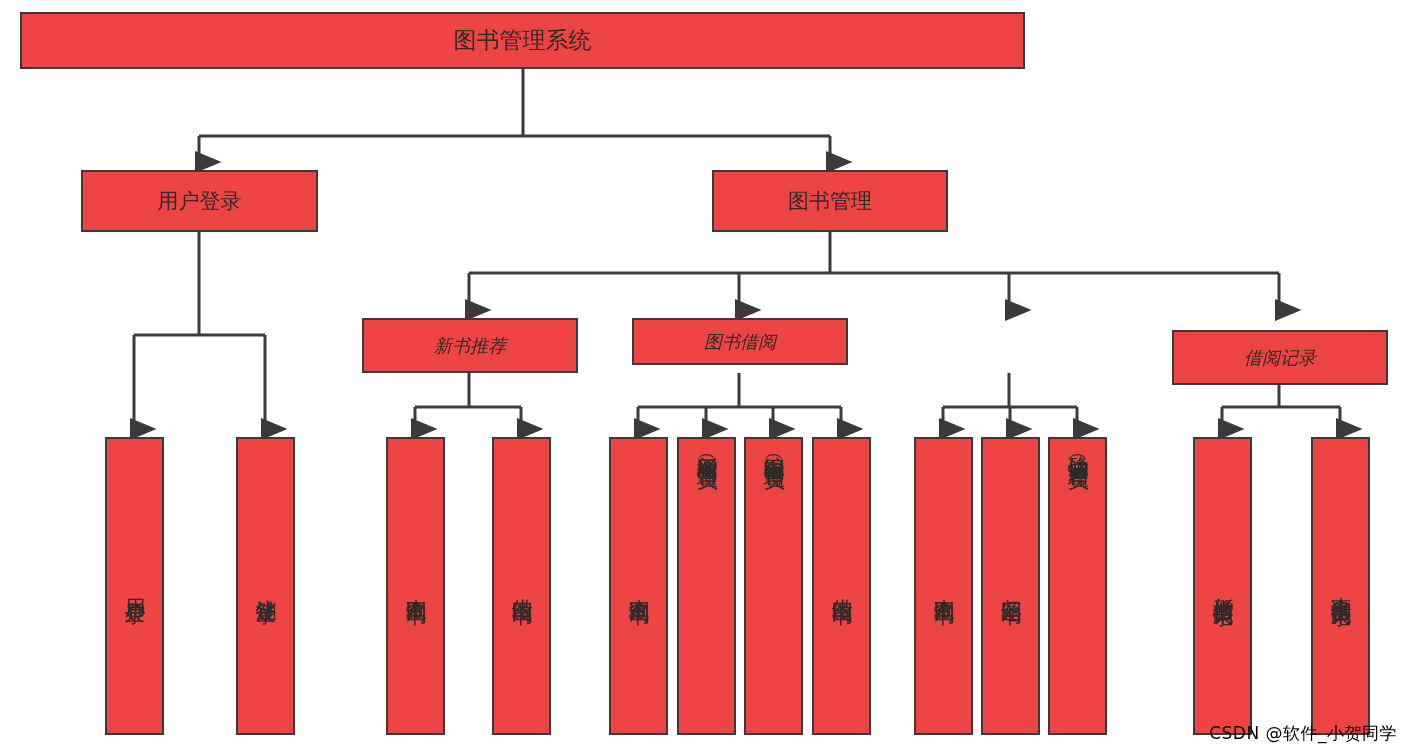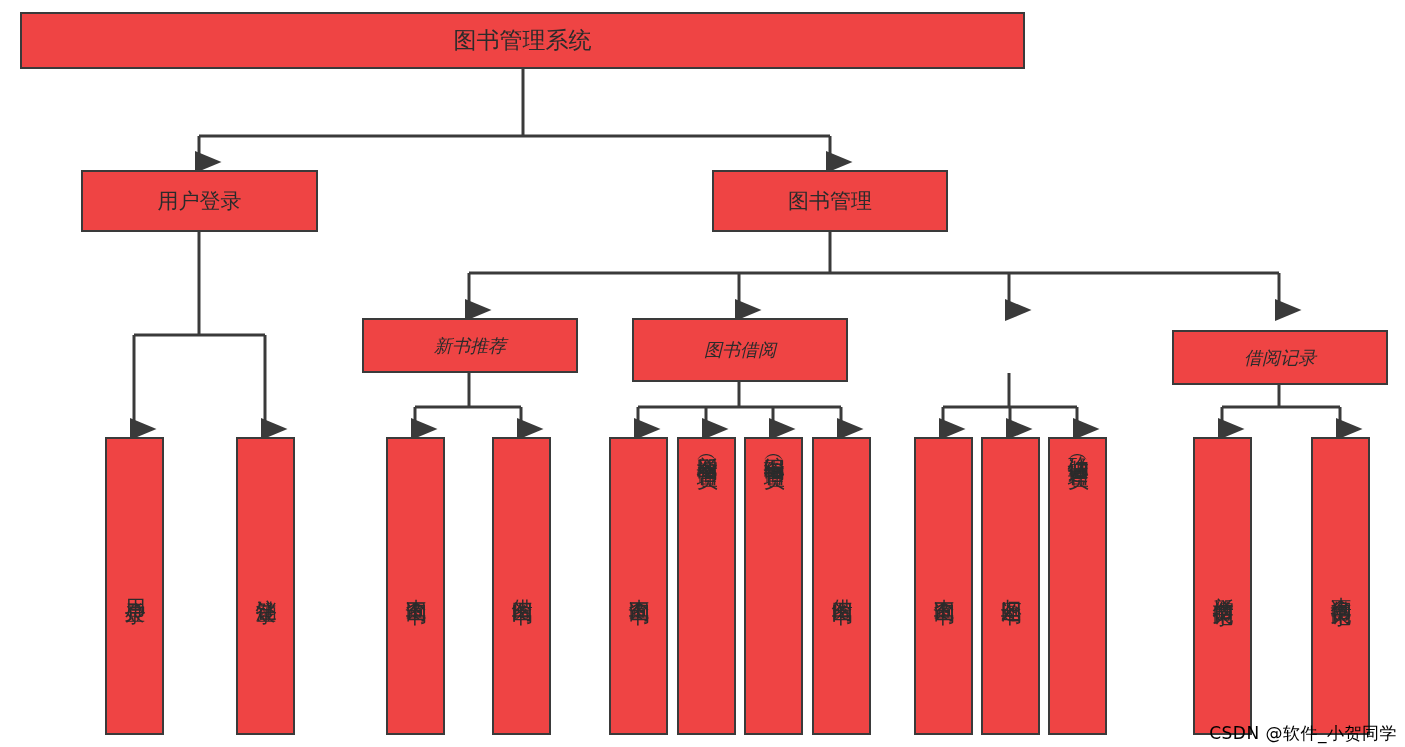--- a/index.html
+++ b/index.html
@@ -121,21 +121,21 @@
   </div>
 
   <div class="node lvl2" style="left:712px;top:170px;width:236px;height:62px;text-align:right;">
     <span>图书管理</span>
   </div>
 
   <div class="node lvl3" style="left:362px;top:318px;width:216px;height:55px;">
     <span>新书推荐</span>
   </div>
 
-  <div class="node lvl3" style="left:632px;top:318px;width:216px;height:64px;">
+  <div class="node lvl3" style="left:632px;top:318px;width:216px;height:47px;">
     <span>图书借阅</span>
   </div>
 
 
   <div class="node lvl3" style="left:1172px;top:330px;width:216px;height:55px;">
     <span>借阅记录</span>
   </div>
 
   <div class="node leaf center" style="left:105px;top:437px;width:59px;height:298px;">
     <span class="vtext">用户登录</span>

